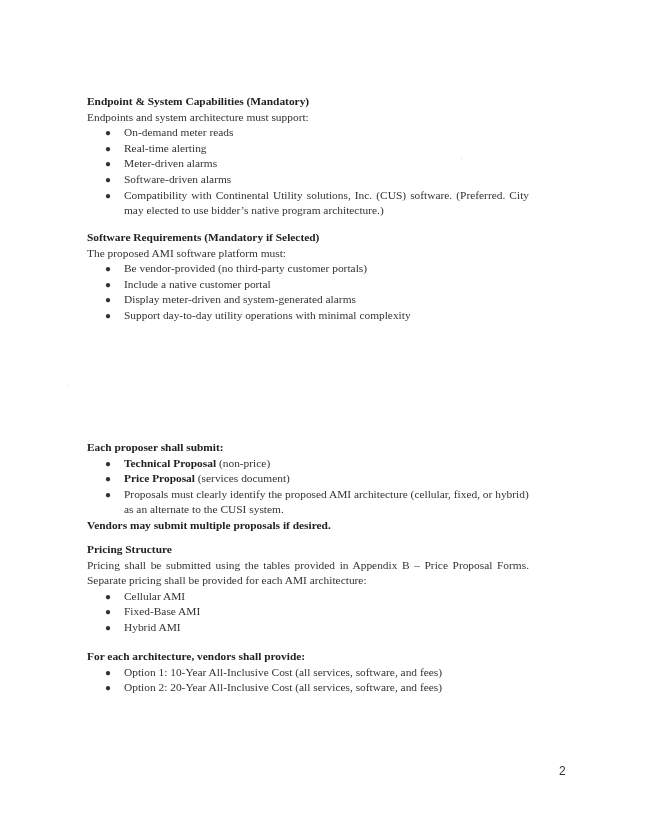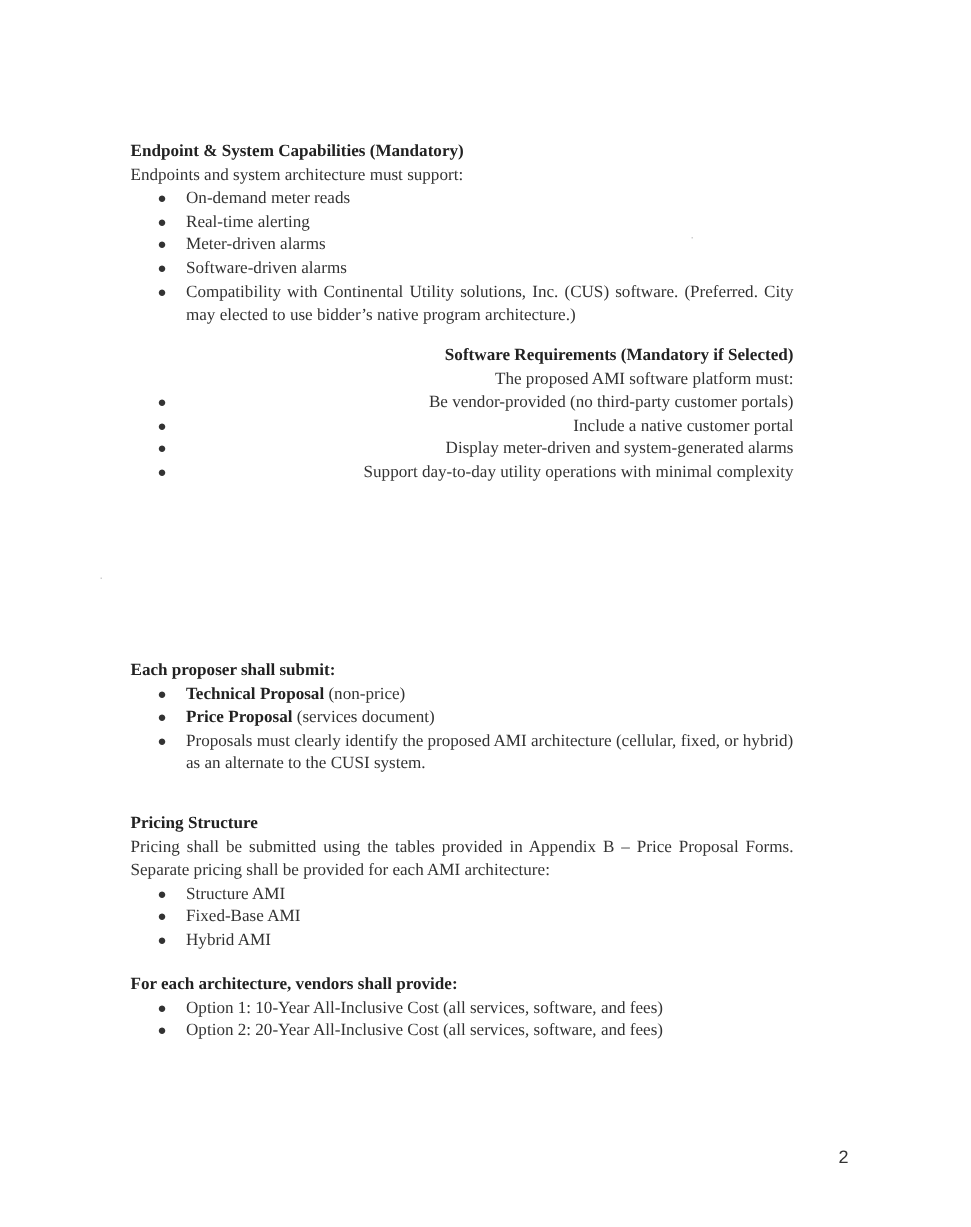--- a/index.html
+++ b/index.html
@@ -28,45 +28,46 @@
     <div class="p">Endpoints and system architecture must support:</div>
     <ul>
       <li><span class="bullet">●</span><span>On-demand meter reads</span></li>
       <li><span class="bullet">●</span><span>Real-time alerting</span></li>
       <li><span class="bullet">●</span><span>Meter-driven alarms</span></li>
       <li><span class="bullet">●</span><span>Software-driven alarms</span></li>
       <li class="justify"><span class="bullet">●</span><span>Compatibility with Continental Utility solutions, Inc. (CUS) software. (Preferred. City may elected to use bidder’s native program architecture.)</span></li>
     </ul>
   </div>
 
-  <div class="block" style="top:230px;text-align:right;">
+  <div class="block" style="top:230px;">
     <div class="h">Software Requirements (Mandatory if Selected)</div>
     <div class="p">The proposed AMI software platform must:</div>
     <ul>
       <li><span class="bullet">●</span><span>Be vendor-provided (no third-party customer portals)</span></li>
       <li><span class="bullet">●</span><span>Include a native customer portal</span></li>
       <li><span class="bullet">●</span><span>Display meter-driven and system-generated alarms</span></li>
       <li><span class="bullet">●</span><span>Support day-to-day utility operations with minimal complexity</span></li>
     </ul>
   </div>
 
   <div class="block" style="top:440px;">
     <div class="h">Each proposer shall submit:</div>
     <ul>
       <li><span class="bullet">●</span><b>Technical Proposal</b><span> (non-price)</span></li>
       <li><span class="bullet">●</span><b>Price Proposal</b><span> (services document)</span></li>
       <li><span class="bullet">●</span><span>Proposals must clearly identify the proposed AMI architecture (cellular, fixed, or hybrid) as an alternate to the CUSI system.</span></li>
     </ul>
+    <div class="h">Vendors may submit multiple proposals if desired.</div>
   </div>
 
   <div class="block" style="top:542px;">
     <div class="h">Pricing Structure</div>
     <div class="p justify">Pricing shall be submitted using the tables provided in Appendix B – Price Proposal Forms. Separate pricing shall be provided for each AMI architecture:</div>
     <ul>
-      <li><span class="bullet">●</span><span>Structure AMI</span></li>
+      <li><span class="bullet">●</span><span>Cellular AMI</span></li>
       <li><span class="bullet">●</span><span>Fixed-Base AMI</span></li>
       <li><span class="bullet">●</span><span>Hybrid AMI</span></li>
     </ul>
   </div>
 
   <div class="block" style="top:649px;">
     <div class="h">For each architecture, vendors shall provide:</div>
     <ul>
       <li><span class="bullet">●</span><span>Option 1: 10-Year All-Inclusive Cost (all services, software, and fees)</span></li>
       <li><span class="bullet">●</span><span>Option 2: 20-Year All-Inclusive Cost (all services, software, and fees)</span></li>

